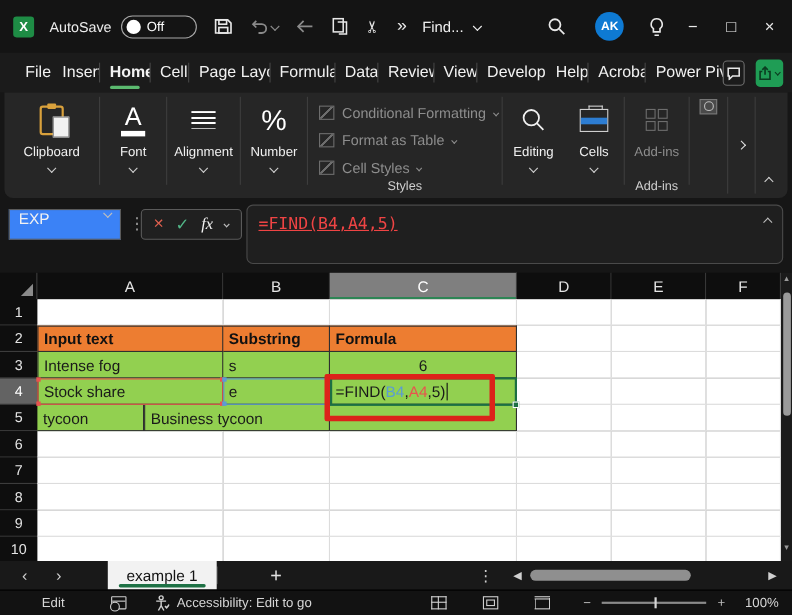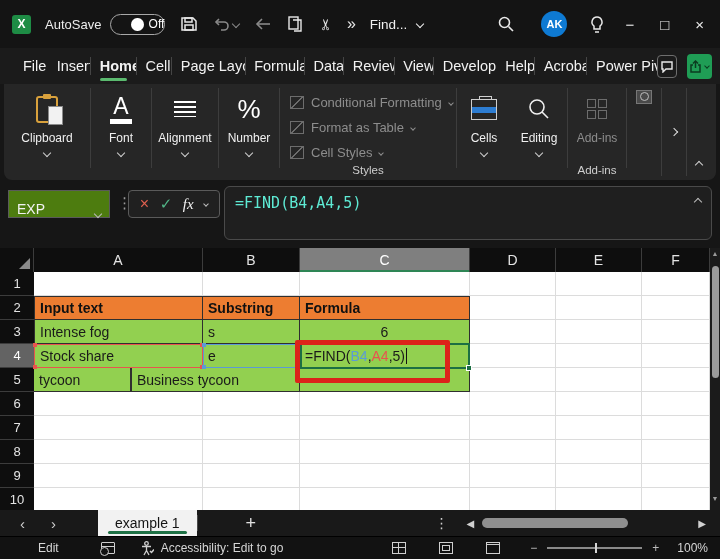--- a/index.html
+++ b/index.html
@@ -8,21 +8,21 @@
   #app { position:relative; width:720px; height:559px; overflow:hidden; background:#161616; color:#e8e8e8; }
   svg { display:block; }
   .cv { display:inline-block; width:6px; height:6px; border-right:1.5px solid currentColor; border-bottom:1.5px solid currentColor; transform:rotate(45deg); }
   .cvu { transform:rotate(225deg); }
   .cvr { transform:rotate(-45deg); }
 
   
   #tbar { position:absolute; top:0; left:0; width:720px; height:48px; background:#141414; display:flex; align-items:center; }
   .xlogo { width:19px; height:19px; margin-left:12px; background:#1E8C45; border-radius:3px; color:#fff; font-weight:bold; font-size:12px; display:flex; align-items:center; justify-content:center; }
   .asave-lbl { margin-left:14px; font-size:13px; color:#ececec; }
-  .toggle { margin-left:9px; width:55px; height:21px; border:1px solid #a8a8a8; border-radius:11px; display:flex; align-items:center;padding-left:16px; }
+  .toggle { margin-left:9px; width:69px; height:21px; border:1px solid #a8a8a8; border-radius:11px; display:flex; align-items:center; }
   .knob { width:13px; height:13px; border-radius:50%; background:#fff; margin-left:4px; }
   .toggle-state { font-size:12px; color:#fff; margin-left:5px; }
   .tbtn { margin-left:15px; color:#e8e8e8; display:flex; align-items:center; gap:3px; }
   .dis { color:#8a8a8a; }
   .glyph { font-size:16px; line-height:1; }
   .scis { display:inline-block; transform:rotate(-90deg); font-size:15px; }
   .findbox { margin-left:14px; display:flex; align-items:center; gap:10px; font-size:13.5px; color:#f0f0f0; }
   .avatar { width:26px; height:26px; border-radius:50%; background:#0E7AD3; color:#fff; font-size:11px; font-weight:bold; display:flex; align-items:center; justify-content:center; }
   .wbtn { font-size:15px; color:#eaeaea; }
 
@@ -61,29 +61,29 @@
   .addinic { display:grid; grid-template-columns:9px 9px; grid-template-rows:9px 9px; gap:2px; }
   .addinic i { border:1.5px solid #8a8a8a; }
   .rthumb { width:16px; height:14px; background:#4a4a4a; border:1px solid #777; position:relative; }
   .rthumb::after { content:""; position:absolute; right:2px; bottom:2px; width:7px; height:7px; border:1.5px solid #bdbdbd; border-radius:50%; }
   .vstrip { width:26px; border-left:1px solid #3d3d3d; border-right:1px solid #3d3d3d; display:flex; align-items:center; justify-content:center; margin-top:4px; height:88px; }
   .gray-grp .rlb { color:#8d8d8d; }
   .gray-grp .addinic i { border-color:#6d6d6d; }
 
   
   #fbar { position:absolute; top:180px; left:0; width:720px; height:65px; background:#161616; }
-  .namebox { position:absolute; left:8px; top:10px; width:102px; height:28px; border:1px solid #5a5a5a; border-radius:0; background:#4d7c0f; display:flex; align-items:flex-end; padding:0 8px; font-size:14px; color:#f2f2f2; }
+  .namebox { position:absolute; left:8px; top:10px; width:102px; height:28px; border:1px solid #5a5a5a; border-radius:0; background:#3b82f6; display:flex; align-items:flex-start; padding:0 8px; font-size:14px; color:#f2f2f2; }
   .namebox .cv { margin-left:auto; color:#bdbdbd; }
   .fdots { position:absolute; left:117px; top:14px; color:#9a9a9a; font-size:15px; }
   .fxbox { position:absolute; left:128px; top:10px; width:92px; height:28px; border:1px solid #5a5a5a; border-radius:4px; background:#202020; display:flex; align-items:center; justify-content:space-evenly; }
   .fx-cancel { color:#E0604F; font-size:16px; }
   .fx-enter { color:#52B788; font-size:15px; }
   .fx-fx { color:#f2f2f2; font-family:"Liberation Serif", serif; font-style:italic; font-size:15px; }
   .fxbox .cv { color:#bdbdbd; }
-  .finput { position:absolute; left:224px; top:6px; width:488px; height:54px; background:#1f1f1f; border:1px solid #4a4a4a; border-radius:6px; padding:7px 10px; font-family:"DejaVu Sans Mono", monospace; font-size:15px; color:#5eead4; }
+  .finput { position:absolute; left:224px; top:6px; width:488px; height:54px; background:#1f1f1f; border:1px solid #4a4a4a; border-radius:6px; padding:7px 10px; font-family:"DejaVu Sans Mono", monospace; font-size:15px; color:#ef4444;text-decoration:underline; }
   .fcollapse { position:absolute; right:10px; top:12px; color:#bdbdbd; }
 
   
   #sheet { position:absolute; top:245px; left:0; width:720px; height:265px; background:#161616; overflow:hidden; }
   .hrow { position:absolute; top:3px; left:0; display:flex; height:24px; }
   .hc { background:#0e0e0e; color:#e4e4e4; font-size:14px; display:flex; align-items:center; justify-content:center; border-right:1px solid #3c3c3c; }
   .hc.sel { background:#7f7f7f; color:#fff; box-shadow:inset 0 -2px 0 #2E8555; }
   .corner { position:relative; }
   .corner::after { content:""; position:absolute; right:3px; bottom:3px; border-left:11px solid transparent; border-bottom:11px solid #8a8a8a; }
   .rows { position:absolute; top:27px; left:0; }
@@ -322,35 +322,35 @@
         <span class="cv" style="width:4px;height:4px"></span>
       </div>
       <div class="strow">
         <span class="stic"></span>
         <span>Cell Styles</span>
         <span class="cv" style="width:4px;height:4px"></span>
       </div>
       <span class="grp-lbl">Styles</span>
     </div>
     <div class="rsep"></div>
-    <div class="rgrp" style="width:54px">
-      <div class="ric">
-          <div class="cellsic"></div>
-        </div>
-      <span class="rlb">Cells</span>
-      <span class="cv"></span>
-    </div>
     <div class="rgrp" style="width:56px">
       <div class="ric">
         <svg width="24" height="24" viewBox="0 0 24 24" fill="none" stroke="#f0f0f0" stroke-width="1.6">
             <circle cx="10" cy="10" r="7"></circle>
             <path d="M15 15l6 6"></path>
           </svg>
       </div>
       <span class="rlb">Editing</span>
+      <span class="cv"></span>
+    </div>
+    <div class="rgrp" style="width:54px">
+      <div class="ric">
+          <div class="cellsic"></div>
+        </div>
+      <span class="rlb">Cells</span>
       <span class="cv"></span>
     </div>
     <div class="rsep"></div>
     <div class="rgrp gray-grp" style="width:58px; position:relative">
       <div class="ric">
           <div class="addinic">
             <i></i>
             <i></i>
             <i></i>
             <i></i>

